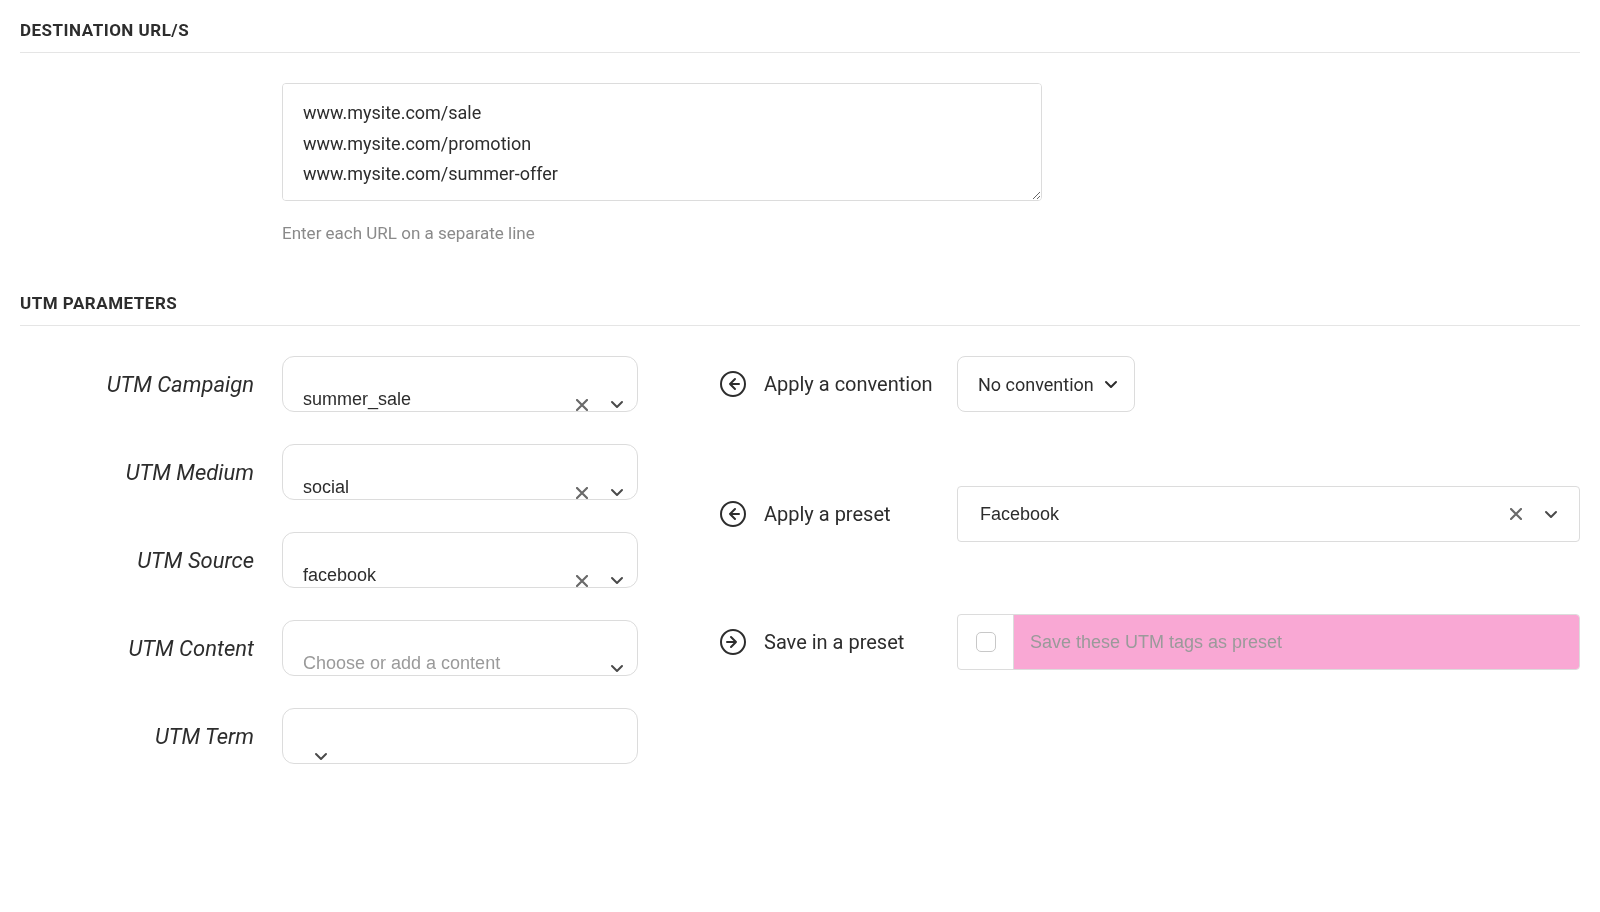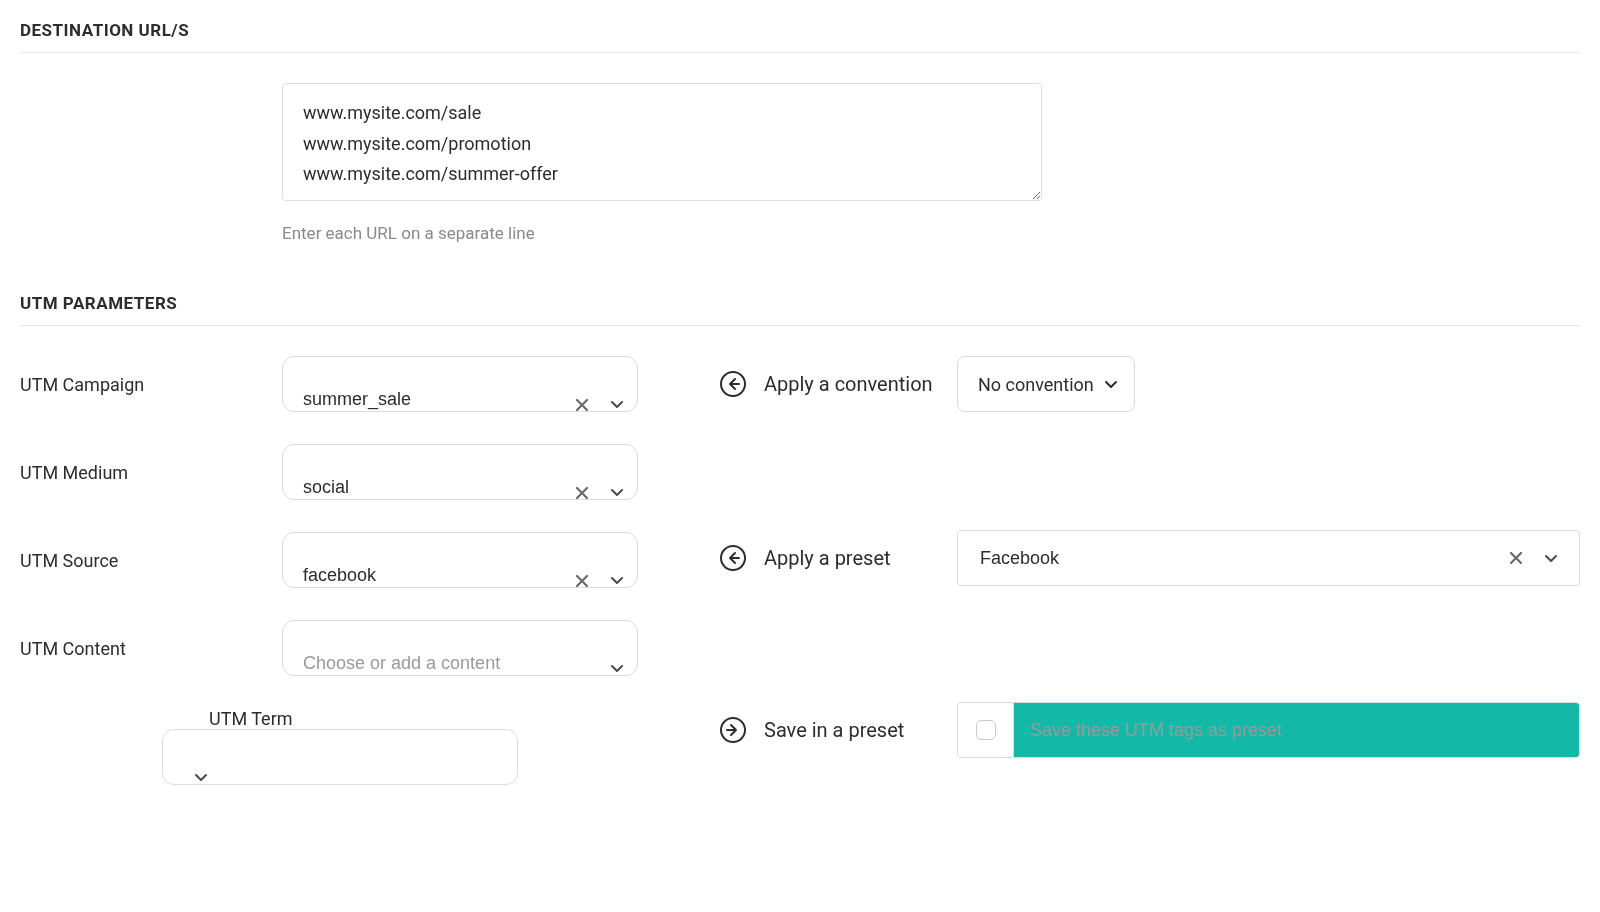--- a/index.html
+++ b/index.html
@@ -52,27 +52,28 @@
     gap: 60px;
     align-items: flex-start;
   }
   .left-col { flex: 0 0 640px; }
   .right-col { flex: 1; }
   .field-row {
     display: flex;
     align-items: center;
     margin-bottom: 32px;
   }
-  .field-row:last-child { margin-bottom: 0; flex-direction: column; }
+  .field-row:last-child { margin-bottom: 0; }
   .field-label {
     width: 262px;
-    text-align: left;
+    text-align: right;
     padding-right: 28px;
-    font-size: 18px;
-    color: #2d2d2d;
+    font-size: 22px;
+    color: #2d2d2d;
+    font-style: italic;
   }
   .combo {
     position: relative;
     display: flex;
     align-items: flex-end;
     border: 1px solid #dcdcdc;
     border-radius: 12px;
     height: 56px;
     width: 356px;
     padding: 17px 0 0 18px;
@@ -170,26 +171,26 @@
     border: 1.5px solid #c8c8c8;
     border-radius: 5px;
     background: #fff;
   }
   .save-input {
     flex: 1;
     border: none;
     outline: none;
     font-size: 18px;
     padding: 0 16px;
-    background: #14b8a6;
+    background: #f9a8d4;
     color: #2d2d2d;
   }
   .save-input::placeholder { color: #9a9a9a; }
-  .right-row.preset { margin-top: 118px; }
-  .right-row.save { margin-top: 116px; }
+  .right-row.preset { margin-top: 74px; }
+  .right-row.save { margin-top: 72px; }
   svg { display: block; }
 </style>
 </head>
 <body>
 
 <div class="section-heading">DESTINATION URL/S</div>
 <hr class="divider">
 
 <div class="urls-block">
   <textarea class="urls-textarea" style="">www.mysite.com/sale

